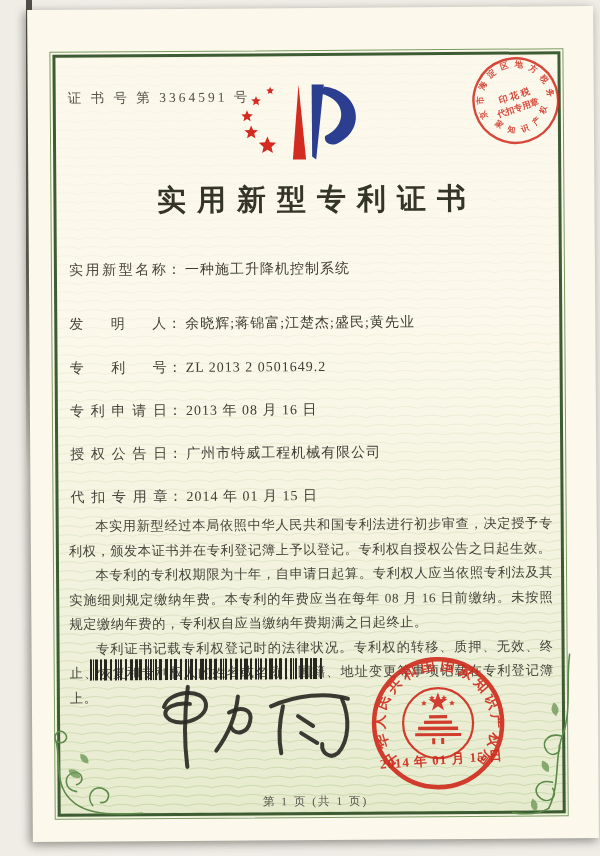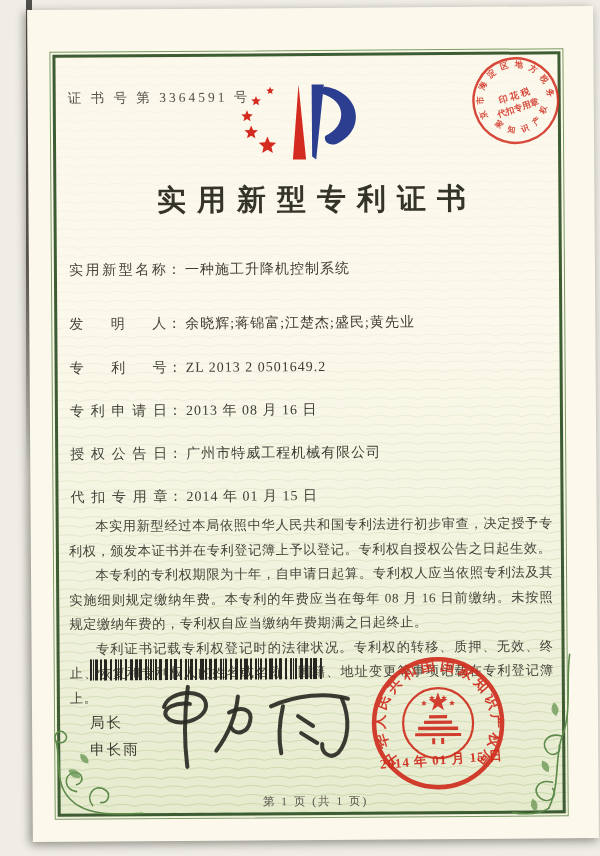--- a/index.html
+++ b/index.html
@@ -243,24 +243,20 @@
   </div>
 
   <div class="body-text">
     <p>本实用新型经过本局依照中华人民共和国专利法进行初步审查，决定授予专利权，颁发本证书并在专利登记簿上予以登记。专利权自授权公告之日起生效。</p>
     <p>本专利的专利权期限为十年，自申请日起算。专利权人应当依照专利法及其实施细则规定缴纳年费。本专利的年费应当在每年 08 月 16 日前缴纳。未按照规定缴纳年费的，专利权自应当缴纳年费期满之日起终止。</p>
     <p>专利证书记载专利权登记时的法律状况。专利权的转移、质押、无效、终止、恢复和专利权人的姓名或名称、国籍、地址变更等事项记载在专利登记簿上。</p>
   </div>
 
   <div class="barcode"></div>
 
-  <div class="signer">
-    <div>局长</div>
-    <div>申长雨</div>
-  </div>
 
   <svg id="signature" viewBox="0 0 215 105">
     <path class="sig-stroke" d="M38,10 C35,32 33,58 37,90"></path>
     <path class="sig-stroke" d="M14,30 C19,13 54,11 56,27 C58,44 24,52 16,39 C12,31 26,25 40,27"></path>
     <path class="sig-stroke" d="M88,20 C86,38 78,58 66,74"></path>
     <path class="sig-stroke" d="M79,36 C92,29 103,33 100,45 C98,56 86,60 81,51"></path>
     <path class="sig-stroke" d="M121,30 C146,19 177,16 198,23"></path>
     <path class="sig-stroke" d="M133,30 C129,47 128,62 131,77"></path>
     <path class="sig-stroke" d="M192,23 C200,42 199,64 188,77 C180,84 171,77 172,68"></path>
     <path class="sig-stroke" d="M148,40 L163,50"></path>

